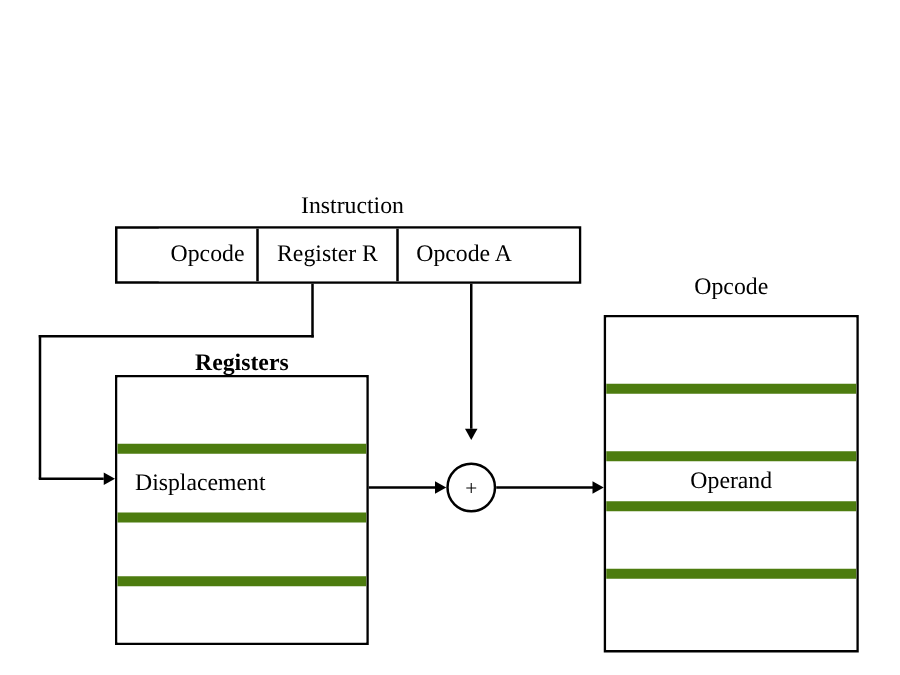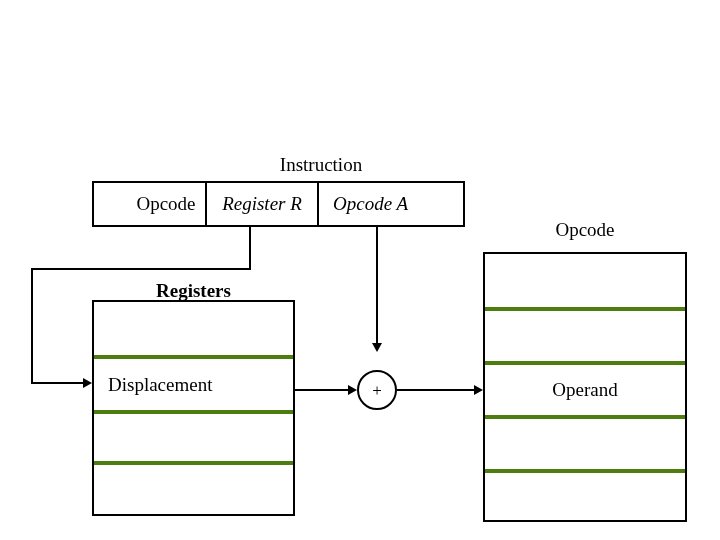--- a/index.html
+++ b/index.html
@@ -64,21 +64,20 @@
     align-items: center;
     font-family: "Liberation Serif", "DejaVu Serif", serif;
     font-size: 19px;
     line-height: 20px;
     color: #000000;
     white-space: nowrap;
     background: #ffffff;
   }
   .field + .field {
     border-left: 2px solid #000000;
-    font-style: italic;
   }
   #field-opcode   { width: 78px;  justify-content: center; }
   #field-register { width: 112px; justify-content: center; }
   #field-address  { flex: 1 1 auto; justify-content: flex-start; padding-left: 14px; }
 
   
   .cellstack {
     display: flex;
     flex-direction: column;
   }
@@ -87,21 +86,21 @@
     display: flex;
     align-items: center;
     font-family: "Liberation Serif", "DejaVu Serif", serif;
     font-size: 19px;
     line-height: 20px;
     color: #000000;
     white-space: nowrap;
     background: #ffffff;
   }
   .cell + .cell {
-    border-top: 4px solid #4d7c0f;
+    border-top: 8px solid #4d7c0f;
   }
   #registers-box .cell { justify-content: flex-start; padding-left: 14px; }
   #memory-box .cell    { justify-content: center; }
 
   
   .hline {
     position: absolute;
     height: 0;
     border-top: 2px solid #000000;
   }
@@ -144,21 +143,21 @@
     line-height: 17px;
     color: #000000;
   }
 </style>
 </head>
 <body>
 
 <div id="canvas">
 
 
-  <div class="caption" style="left:0; top:154px; width:564px; text-align:center;margin-left:39px;">Instruction</div>
+  <div class="caption" style="left:0; top:154px; width:564px; text-align:center;">Instruction</div>
 
   <div class="box" id="instruction-box" style="left:92px; top:181px; width:373px; height:46px;">
     <div class="field" id="field-opcode">Opcode</div>
     <div class="field" id="field-register">Register R</div>
     <div class="field" id="field-address">Opcode A</div>
   </div>
 
   <div class="caption" style="left:483px; top:219px; width:204px; text-align:center;">Opcode</div>
 
   <div class="caption" style="left:92px; top:280px; width:203px; text-align:center;font-weight:bold;">Registers</div>
@@ -166,21 +165,21 @@
   <div class="box cellstack" id="registers-box" style="left:92px; top:300px; width:203px; height:216px;">
     <div class="cell" style="height:53px;"></div>
     <div class="cell" style="height:55px;">Displacement</div>
     <div class="cell" style="height:51px;"></div>
     <div class="cell" style="flex:1 1 auto;"></div>
   </div>
 
   <div class="box cellstack" id="memory-box" style="left:483px; top:252px; width:204px; height:270px;">
     <div class="cell" style="height:53px;"></div>
     <div class="cell" style="height:54px;"></div>
-    <div class="cell" style="height:54px;">Operand</div>
+    <div class="cell" style="height:40px;">Operand</div>
     <div class="cell" style="height:54px;"></div>
     <div class="cell" style="flex:1 1 auto;"></div>
   </div>
 
   <div class="vline" style="left:249px; top:227px; height:43px;"></div>
   <div class="hline" style="left:31px; top:268px; width:220px;"></div>
   <div class="vline" style="left:31px; top:268px; height:115px;"></div>
   <div class="hline" style="left:31px; top:382px; width:52px;"></div>
   <div class="arrow-right" style="left:83px; top:378px;"></div>
 

